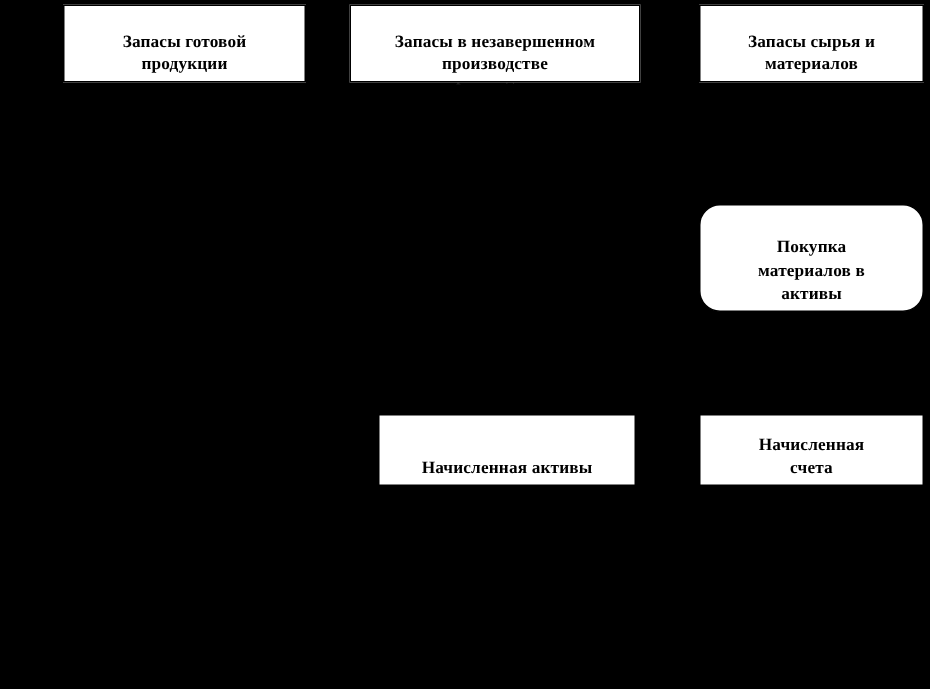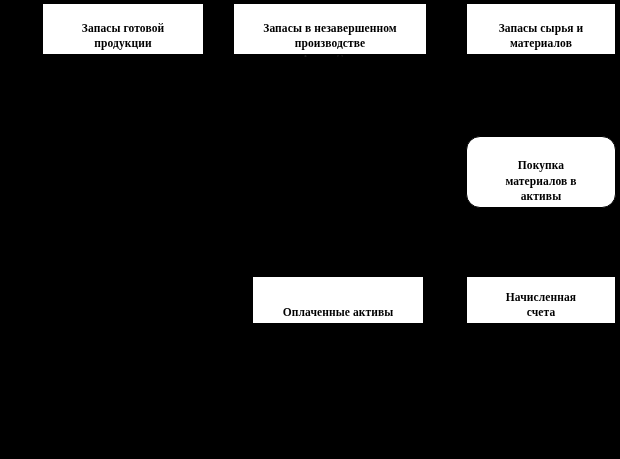--- a/index.html
+++ b/index.html
@@ -74,21 +74,21 @@
 
 
   <div class="node rounded" style="left:466px; top:136px; width:150px; height:72px;">
     <span class="label">Покупка
 материалов в
 активы</span>
   </div>
 
 
   <div class="node" style="left:252px; top:276px; width:172px; height:48px;">
-    <span class="label">Оплаченные активы</span>
+    <span class="label">Начисленная активы</span>
   </div>
 
   <div class="node" style="left:466px; top:276px; width:150px; height:48px;">
     <span class="label">Начисленная
 счета</span>
   </div>
 
 </div>
 
 </body></html>

